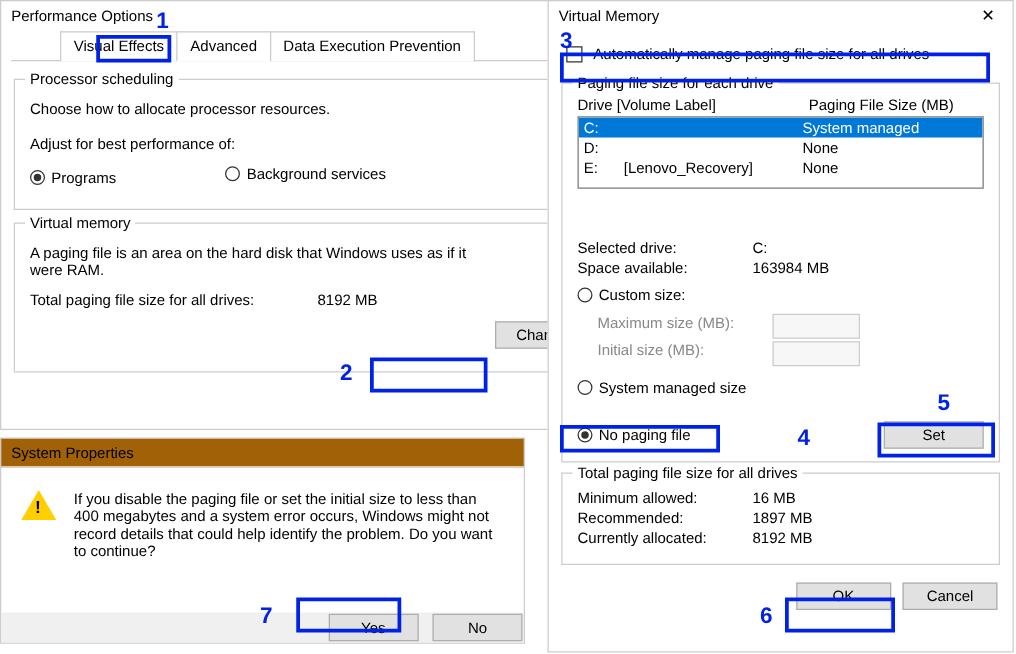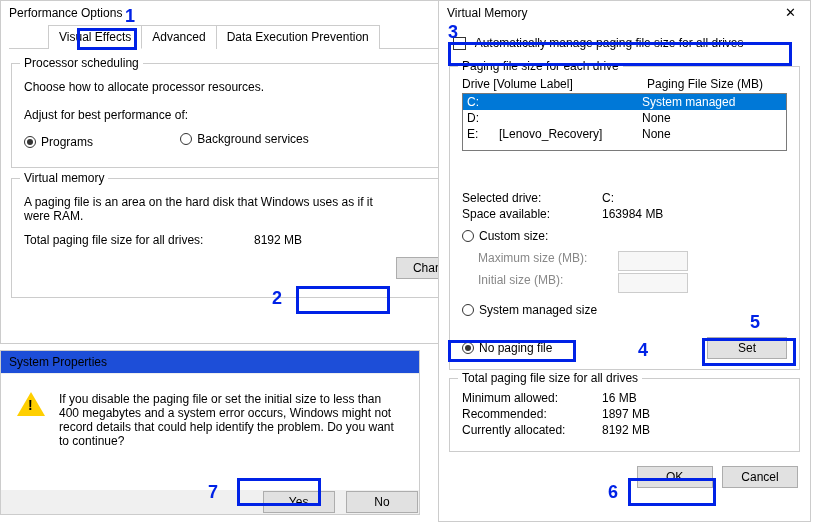--- a/index.html
+++ b/index.html
@@ -70,21 +70,21 @@
       <span style="width:230px;">Total paging file size for all drives:</span>
       <span>8192 MB</span>
     </div>
     <div class="row" style="text-align:right; margin-top:10px;">
       <span class="btn" style="min-width:82px;">Change…</span>
     </div>
   </div>
 </div>
 
 <div class="dialog" style="left:0; top:350px; width:420px; height:165px;">
-  <div class="titlebar" style="background:#1d4ed8; border-bottom:1px solid #eee;">
+  <div class="titlebar" style="background:#a16207; border-bottom:1px solid #eee;">
     <span>System Properties</span>
   </div>
   <div style="display:flex; padding:18px 16px 10px 16px; gap:14px;">
     <div>
         <div class="warn-icon"></div>
       </div>
     <div style="flex:1;">If you disable the paging file or set the initial size to less than 400 megabytes and a system error occurs, Windows might not record details that could help identify the problem. Do you want to continue?</div>
   </div>
   <div style="background:#f0f0f0; padding:1px; text-align:right; position:absolute; bottom:0; left:0; right:0;">
     <span class="btn" style="min-width:72px;">Yes</span>

